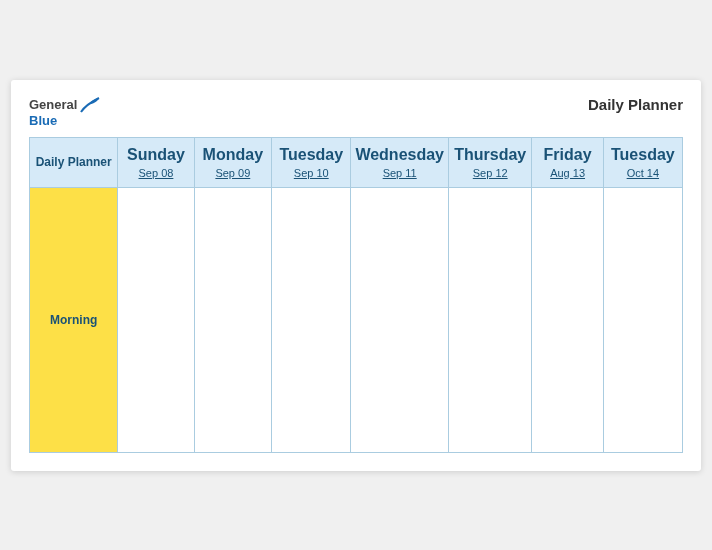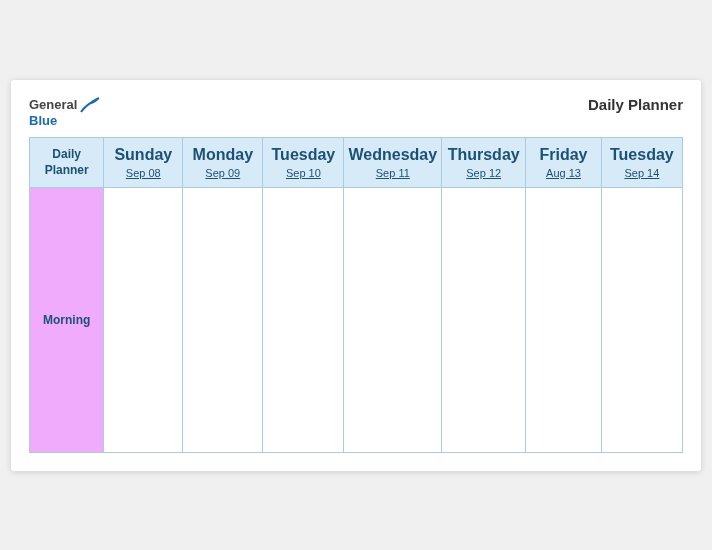--- a/index.html
+++ b/index.html
@@ -110,25 +110,25 @@
       display: block;
       font-size: 16px;
     }
     th .day-date {
       display: block;
       font-size: 11px;
       font-weight: normal;
       text-decoration: underline;
     }
     td.row-label {
-      background: #f0abfc;
+      background: #fde047;
       font-size: 12px;
       font-weight: bold;
       color: #1a5276;
-      padding: 8px 8px;
+      padding: 8px 20px;
       width: 80px;
     }
     td.day-cell {
       background: #fff;
       width: 86px;
       min-height: 90px;
       padding: 0;
     }
     .morning-row td, .afternoon-row td, .evening-row td {
       height: 100px;
@@ -180,21 +180,21 @@
         <th class="col-day">
           <span class="day-name">Thursday</span>
           <span class="day-date">Sep 12</span>
         </th>
         <th class="col-day">
           <span class="day-name">Friday</span>
           <span class="day-date">Aug 13</span>
         </th>
         <th class="col-day">
           <span class="day-name">Tuesday</span>
-          <span class="day-date">Sep 14</span>
+          <span class="day-date">Oct 14</span>
         </th>
       </tr>
     </thead>
     <tbody>
       <tr class="morning-row">
         <td class="row-label">Morning</td>
         <td class="day-cell"></td>
         <td class="day-cell"></td>
         <td class="day-cell"></td>
         <td class="day-cell"></td>

